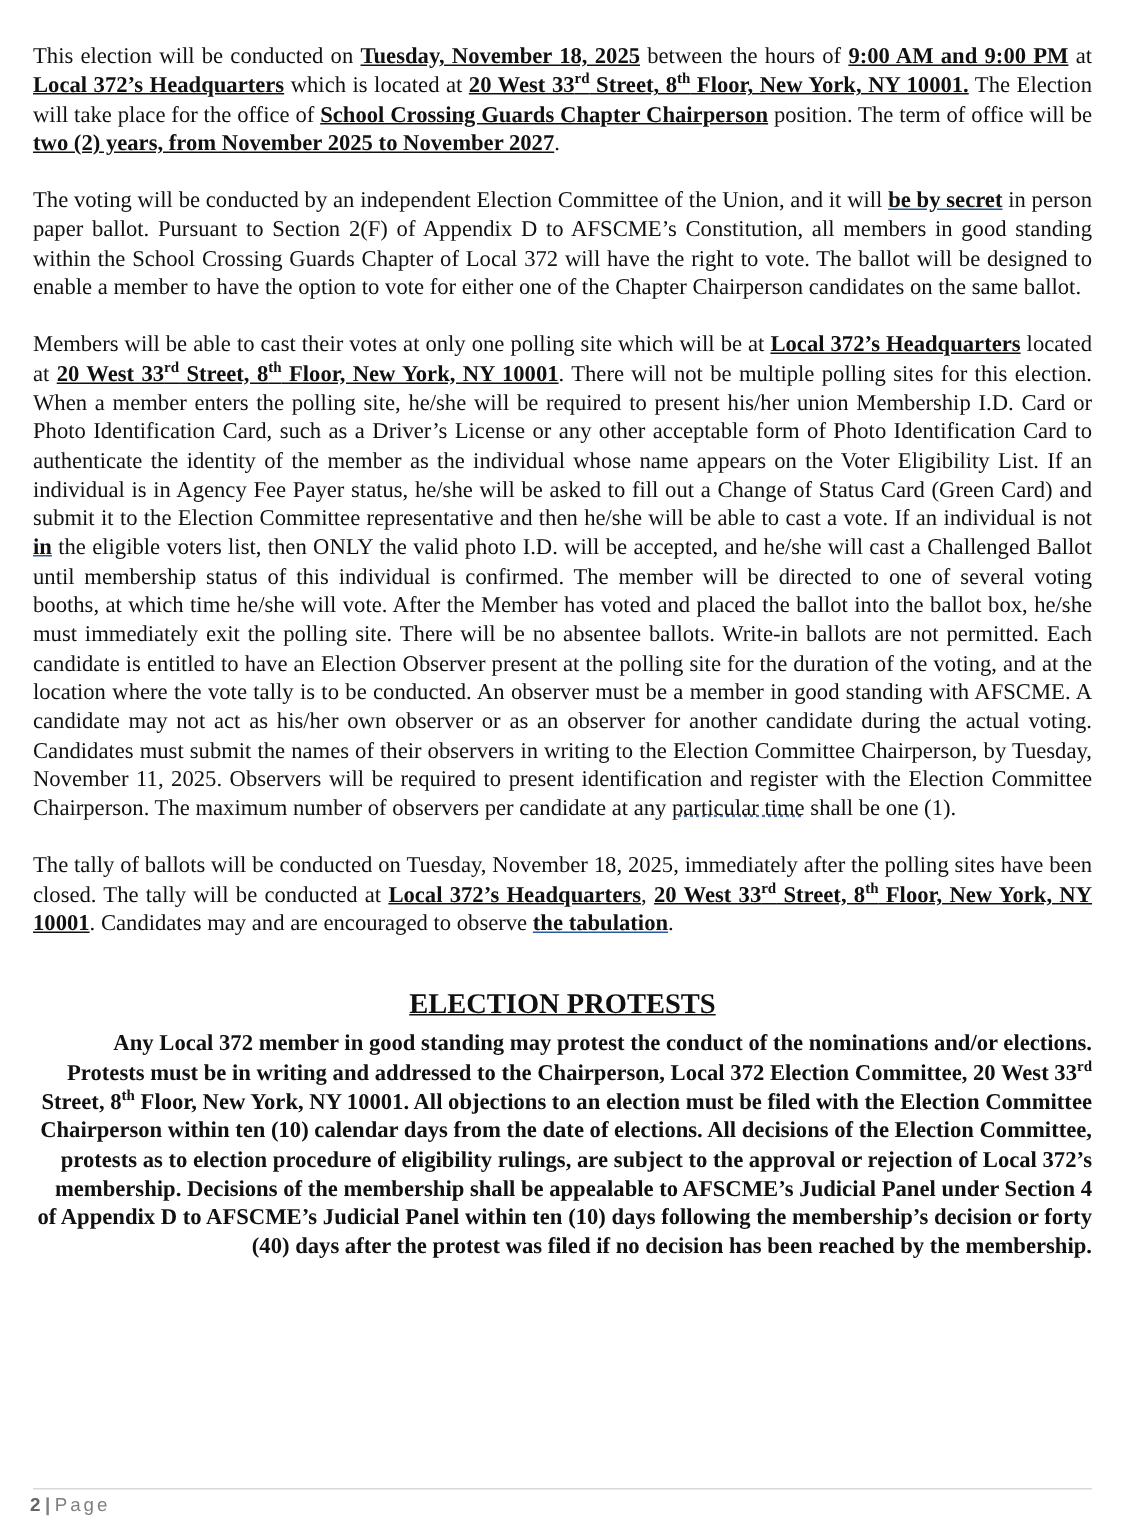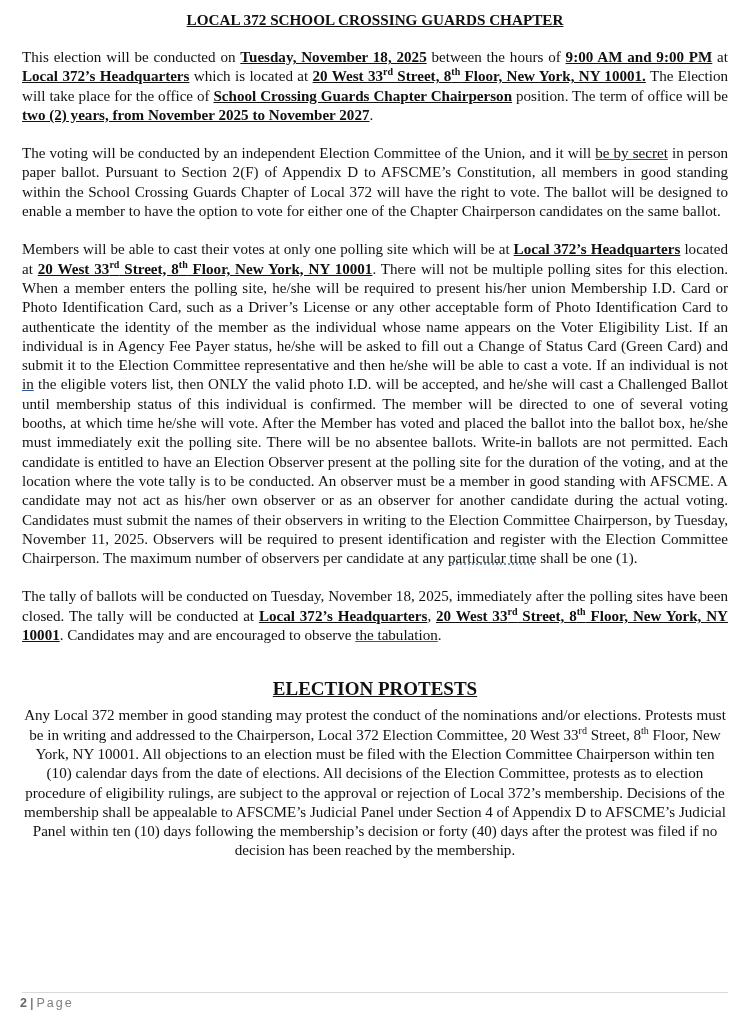--- a/index.html
+++ b/index.html
@@ -1,38 +1,37 @@
 <!DOCTYPE html>
 <html><head>
 <meta charset="utf-8">
 <style>
   html, body { margin:0; padding:0; background:#ffffff; }
   body { width:749px; height:1022px; position:relative; overflow:hidden;
          font-family:"Liberation Serif", serif; color:#111; }
   .page { position:absolute; left:22px; top:10px; width:706px; }
   .title { text-align:center; font-weight:bold; font-size:15.2px; line-height:19px; text-decoration:underline; margin:0; }
   p.para { margin:0; font-size:15.1px; line-height:19.3px; text-align:justify; }
-  p.left { text-align:center; }
+  p.left { text-align:right;font-weight:bold; }
   .gap { height:19px; }
   .bu { font-weight:bold; text-decoration:underline; }
   .b { font-weight:normal; }
-  .wavy { text-decoration:underline; text-decoration-color:#2b5a9c; }
+  .wavy { text-decoration:underline; text-decoration-color:#2b5a9c;font-weight:bold; }
   .dotted { text-decoration:underline dotted; text-decoration-color:#4a6fb5; }
   sup { font-size:10px; line-height:0; vertical-align:6px; }
   .section-title { text-align:center; font-weight:bold; font-size:19px; text-decoration:underline; line-height:19px; margin:0; }
   .footer-line { position:absolute; left:22px; top:992px; width:706px; height:1px; background:#d9d9d9; }
   .footer { position:absolute; left:20px; top:996px; font-family:"Liberation Sans", sans-serif; font-size:12.5px; color:#7f7f7f; letter-spacing:2px; }
   .footer .num { font-weight:bold; color:#666; letter-spacing:0; }
   .footer .bar { font-weight:bold; color:#7f7f7f; letter-spacing:0; margin:0 3px; }
 </style>
 </head>
 <body>
 
 <div class="page">
-  <p class="title">LOCAL 372 SCHOOL CROSSING GUARDS CHAPTER</p>
   <div class="gap"></div>
 
   <p class="para"><span>This election will be conducted on </span><span class="bu">Tuesday, November 18, 2025</span><span> between the hours of </span><span class="bu">9:00 AM and 9:00 PM</span><span> at </span><span class="bu">Local 372’s Headquarters</span><span> which is located at </span><span class="bu"><span>20 West 33</span><sup>rd</sup><span> Street, 8</span><sup>th</sup><span> Floor, New York, NY 10001.</span></span><span> The Election will take place for the office of </span><span class="bu">School Crossing Guards Chapter Chairperson</span><span> position. The term of office will be </span><span class="bu">two (2) years, from November 2025 to November 2027</span><span>.</span></p>
   <div class="gap"></div>
 
   <p class="para"><span>The voting will be conducted by an independent Election Committee of the Union, and it will </span><span class="wavy">be by secret</span><span> in person paper ballot. Pursuant to Section 2(F) of Appendix D to AFSCME’s Constitution, all members in good standing within the School Crossing Guards Chapter of Local 372 will have the right to vote. The ballot will be designed to enable a member to have the option to vote for either one of the Chapter Chairperson candidates on the same ballot.</span></p>
   <div class="gap"></div>
 
   <p class="para"><span>Members will be able to cast their votes at only one polling site which will be at </span><span class="bu">Local 372’s Headquarters</span><span> located at </span><span class="bu"><span>20 West 33</span><sup>rd</sup><span> Street, 8</span><sup>th</sup><span> Floor, New York, NY 10001</span></span><span>. There will not be multiple polling sites for this election. When a member enters the polling site, he/she will be required to present his/her union Membership I.D. Card or Photo Identification Card, such as a Driver’s License or any other acceptable form of Photo Identification Card to authenticate the identity of the member as the individual whose name appears on the Voter Eligibility List. If an individual is in Agency Fee Payer status, he/she will be asked to fill out a Change of Status Card (Green Card) and submit it to the Election Committee representative and then he/she will be able to cast a vote. If an individual is not </span><span class="wavy">in</span><span> the eligible voters list, then ONLY the valid photo I.D. will be accepted, and he/she will cast a Challenged Ballot until membership status of this individual is confirmed. The member will be directed to one of several voting booths, at which time he/she will vote. After the Member has voted and placed the ballot into the ballot box, he/she must immediately exit the polling site.  </span><span class="b">There will be no absentee ballots. Write-in ballots are not permitted.</span><span> Each candidate is entitled to have an Election Observer present at the polling site for the duration of the voting, and at the location where the vote tally is to be conducted. An observer must be a member in good standing with AFSCME. A candidate may not act as his/her own observer or as an observer for another candidate during the actual voting. Candidates must submit the names of their observers in writing to the Election Committee Chairperson, by </span><span class="b">Tuesday, November 11, 2025</span><span>. Observers will be required to present identification and register with the Election Committee Chairperson. The maximum number of observers per candidate at any </span><span class="dotted">particular time</span><span> shall be one (1).</span></p>
   <div class="gap"></div>

